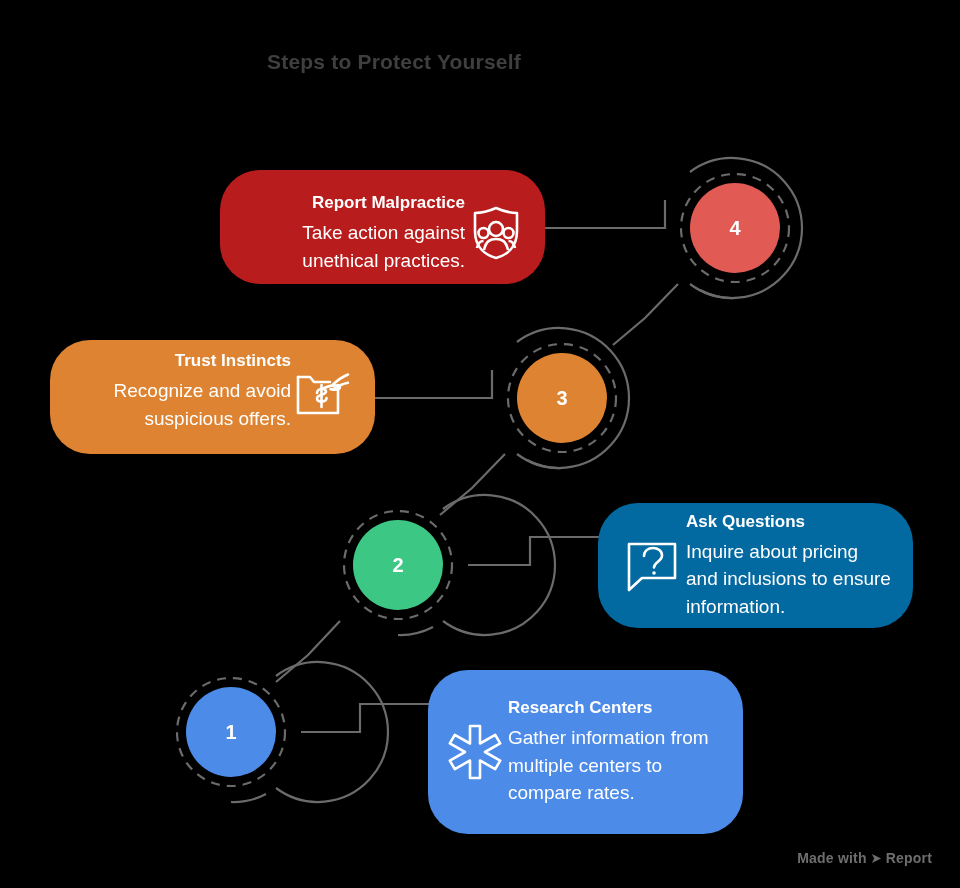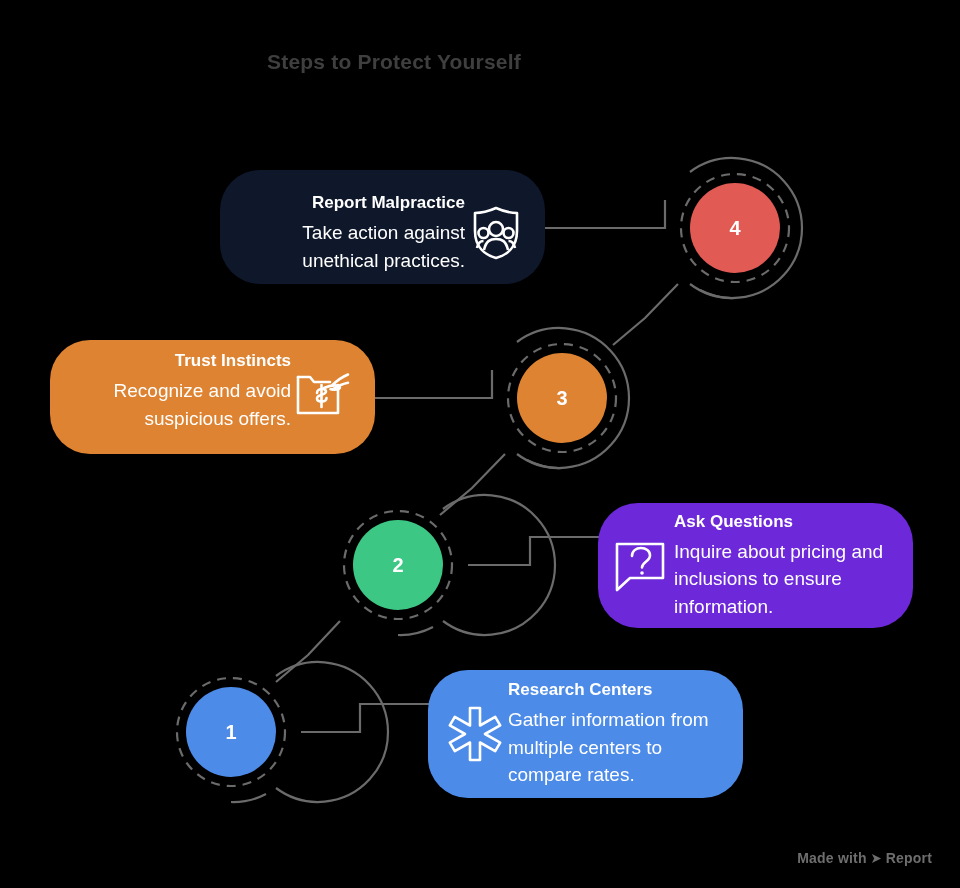--- a/index.html
+++ b/index.html
@@ -69,21 +69,21 @@
       <path d="M 468 565 L 530 565 L 530 537 L 600 537"></path>
       <path d="M 340 621 L 308 655 L 276 682"></path>
 
       <path d="M 276 676 A 70 70 0 1 1 276 788"></path>
       <path d="M 266 794 A 70 70 0 0 1 231 802"></path>
       <circle cx="231" cy="732" r="54" stroke-dasharray="9 7"></circle>
       <path d="M 301 732 L 360 732 L 360 704 L 430 704"></path>
     </g>
   </svg>
 
-  <div class="card right-align" style="left:220px;top:170px;width:325px;height:114px;background:#0f172a;padding:12px 18px 0 26px;">
+  <div class="card right-align" style="left:220px;top:170px;width:325px;height:114px;background:#b91c1c;padding:12px 18px 0 26px;">
     <div class="txt" style="flex:1;">
       <div class="h">Report Malpractice</div>
       <div class="d">Take action against unethical practices.</div>
     </div>
     <div class="icon" style="width:62px;">
       <svg width="52" height="56" viewBox="0 0 52 56" fill="none" stroke="#fff" stroke-width="2.6">
         <path d="M26 3 C 17 7 10 8 5 8 L5 26 C 5 42 15 50 26 53 C 37 50 47 42 47 26 L47 8 C 42 8 35 7 26 3 Z" stroke-linejoin="round"></path>
         <circle cx="26" cy="24" r="7"></circle>
         <circle cx="13.5" cy="28" r="5"></circle>
         <circle cx="38.5" cy="28" r="5"></circle>
@@ -105,35 +105,35 @@
         <path d="M4 14 L16 14 L20 19 L36 19"></path>
         <path d="M23 30 c 0 -3 3 -4 5 -4 c 2.5 0 4 1 4 2.5 c 0 4 -9 2.5 -9 7 c 0 2 2 3 4.5 3 c 2.5 0 5 -1 5 -3.5"></path>
         <path d="M27.5 22 L27.5 44"></path>
         <path d="M30 25 c 4 -2 9 -3 13 -2.5 c 3 .4 4 2.5 1.5 3.5 c -2.5 1 -6 .6 -8 .2"></path>
         <path d="M38 22.5 c 5 -5 11 -9 16 -11"></path>
         <path d="M38.5 26.3 c 5 -3 10 -5.5 15.5 -6.5"></path>
       </svg>
     </div>
   </div>
 
-  <div class="card left-align" style="left:598px;top:503px;width:315px;height:125px;background:#6d28d9;padding:0 22px 0 10px;">
+  <div class="card left-align" style="left:598px;top:503px;width:315px;height:125px;background:#0369a1;padding:0 22px 0 22px;">
     <div class="icon" style="width:66px;">
       <svg width="56" height="56" viewBox="0 0 56 56" fill="none" stroke="#fff" stroke-width="2.6" stroke-linejoin="round" stroke-linecap="round">
         <path d="M4 6 L50 6 L50 40 L17 40 L4 52 Z"></path>
         <path d="M19 18 c 0 -5 4 -8 9 -8 c 5 0 9 3 9 7.5 c 0 6 -8 6.5 -8 12"></path>
         <circle cx="29" cy="35" r="1.8" fill="#fff" stroke="none"></circle>
       </svg>
     </div>
     <div class="txt" style="flex:1;">
       <div class="h">Ask Questions</div>
       <div class="d">Inquire about pricing and inclusions to ensure information.</div>
     </div>
   </div>
 
-  <div class="card left-align" style="left:428px;top:670px;width:315px;height:128px;background:#4d8be8;padding:0 22px 0 14px;">
+  <div class="card left-align" style="left:428px;top:670px;width:315px;height:164px;background:#4d8be8;padding:0 22px 0 14px;">
     <div class="icon" style="width:66px;">
       <svg width="58" height="58" viewBox="0 0 58 58" fill="none" stroke="#fff" stroke-width="2.6" stroke-linejoin="round">
         <path d="M24 3 L34 3 L34 20.5 L49.2 11.8 L54.2 20.4 L39 29 L54.2 37.6 L49.2 46.2 L34 37.5 L34 55 L24 55 L24 37.5 L8.8 46.2 L3.8 37.6 L19 29 L3.8 20.4 L8.8 11.8 L24 20.5 Z"></path>
       </svg>
     </div>
     <div class="txt" style="flex:1;">
       <div class="h">Research Centers</div>
       <div class="d">Gather information from multiple centers to compare rates.</div>
     </div>
   </div>

